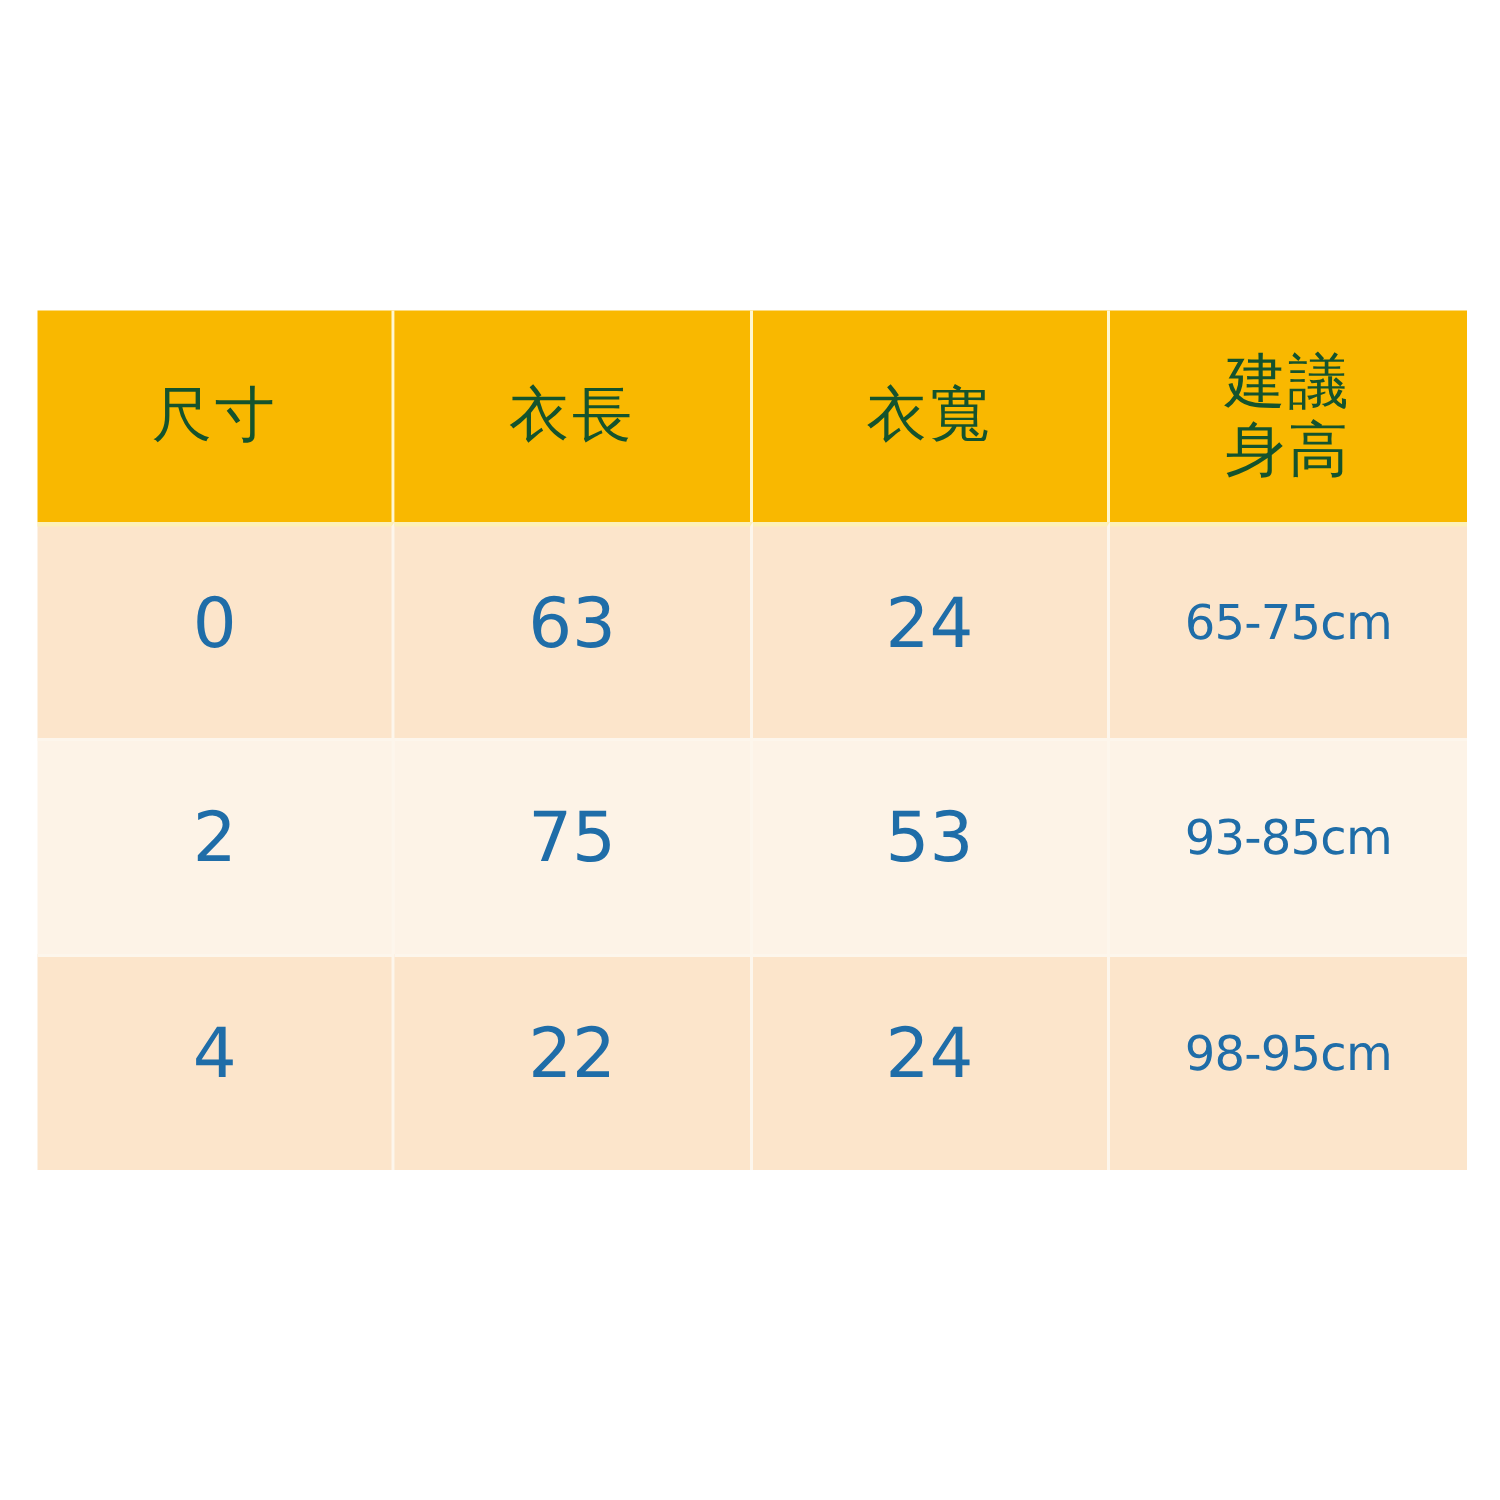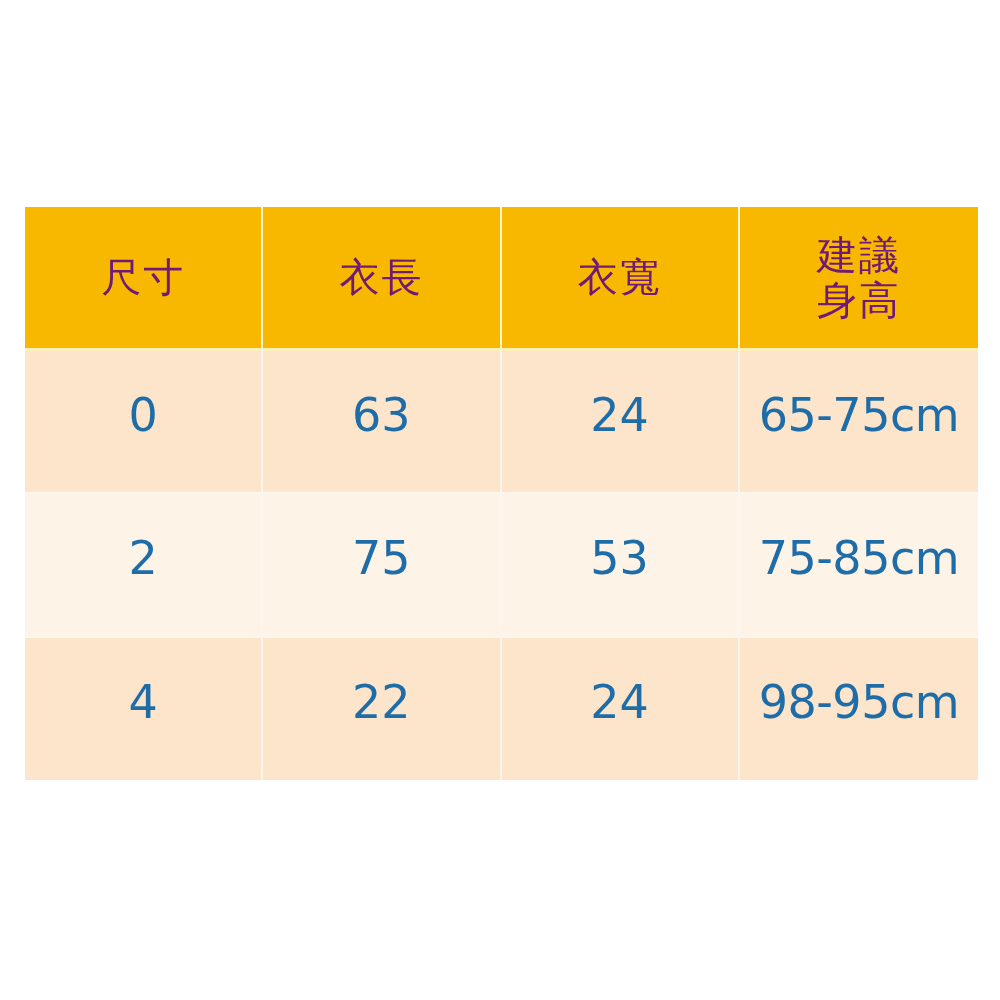--- a/index.html
+++ b/index.html
@@ -36,21 +36,21 @@
     width: 238.25px;
   }
 
   
   thead tr {
     height: 141px;
   }
 
   th.header-cell {
     background: #f9b800;
-    color: #701a75;
+    color: #14532d;
     font-weight: normal;
     font-size: 40px;
     line-height: 1.12;
     text-align: center;
     vertical-align: middle;
     padding: 0;
     border-right: 2px solid #fff7cf;
     letter-spacing: 2px;
     white-space: pre-line;
   }
@@ -82,21 +82,21 @@
   }
   td.data-cell:last-child {
     border-right: none;
   }
   tbody tr:first-child td.data-cell {
     border-top: 3px solid #fdf0b8;
   }
 
   
   td.data-cell.col-height {
-    font-size: 46px;
+    font-size: 32px;
     letter-spacing: -0.5px;
     margin-left: 30px;
   }
 </style>
 </head>
 <body>
 
 <div id="size-chart-wrapper">
   <table class="size-table">
     <colgroup>
@@ -118,21 +118,21 @@
       <tr class="row-odd">
         <td class="data-cell col-size">0</td>
         <td class="data-cell col-length">63</td>
         <td class="data-cell col-width">24</td>
         <td class="data-cell col-height">65-75cm</td>
       </tr>
       <tr class="row-even">
         <td class="data-cell col-size">2</td>
         <td class="data-cell col-length">75</td>
         <td class="data-cell col-width">53</td>
-        <td class="data-cell col-height">75-85cm</td>
+        <td class="data-cell col-height">93-85cm</td>
       </tr>
       <tr class="row-odd">
         <td class="data-cell col-size">4</td>
         <td class="data-cell col-length">22</td>
         <td class="data-cell col-width">24</td>
         <td class="data-cell col-height">98-95cm</td>
       </tr>
     </tbody>
   </table>
 </div>

